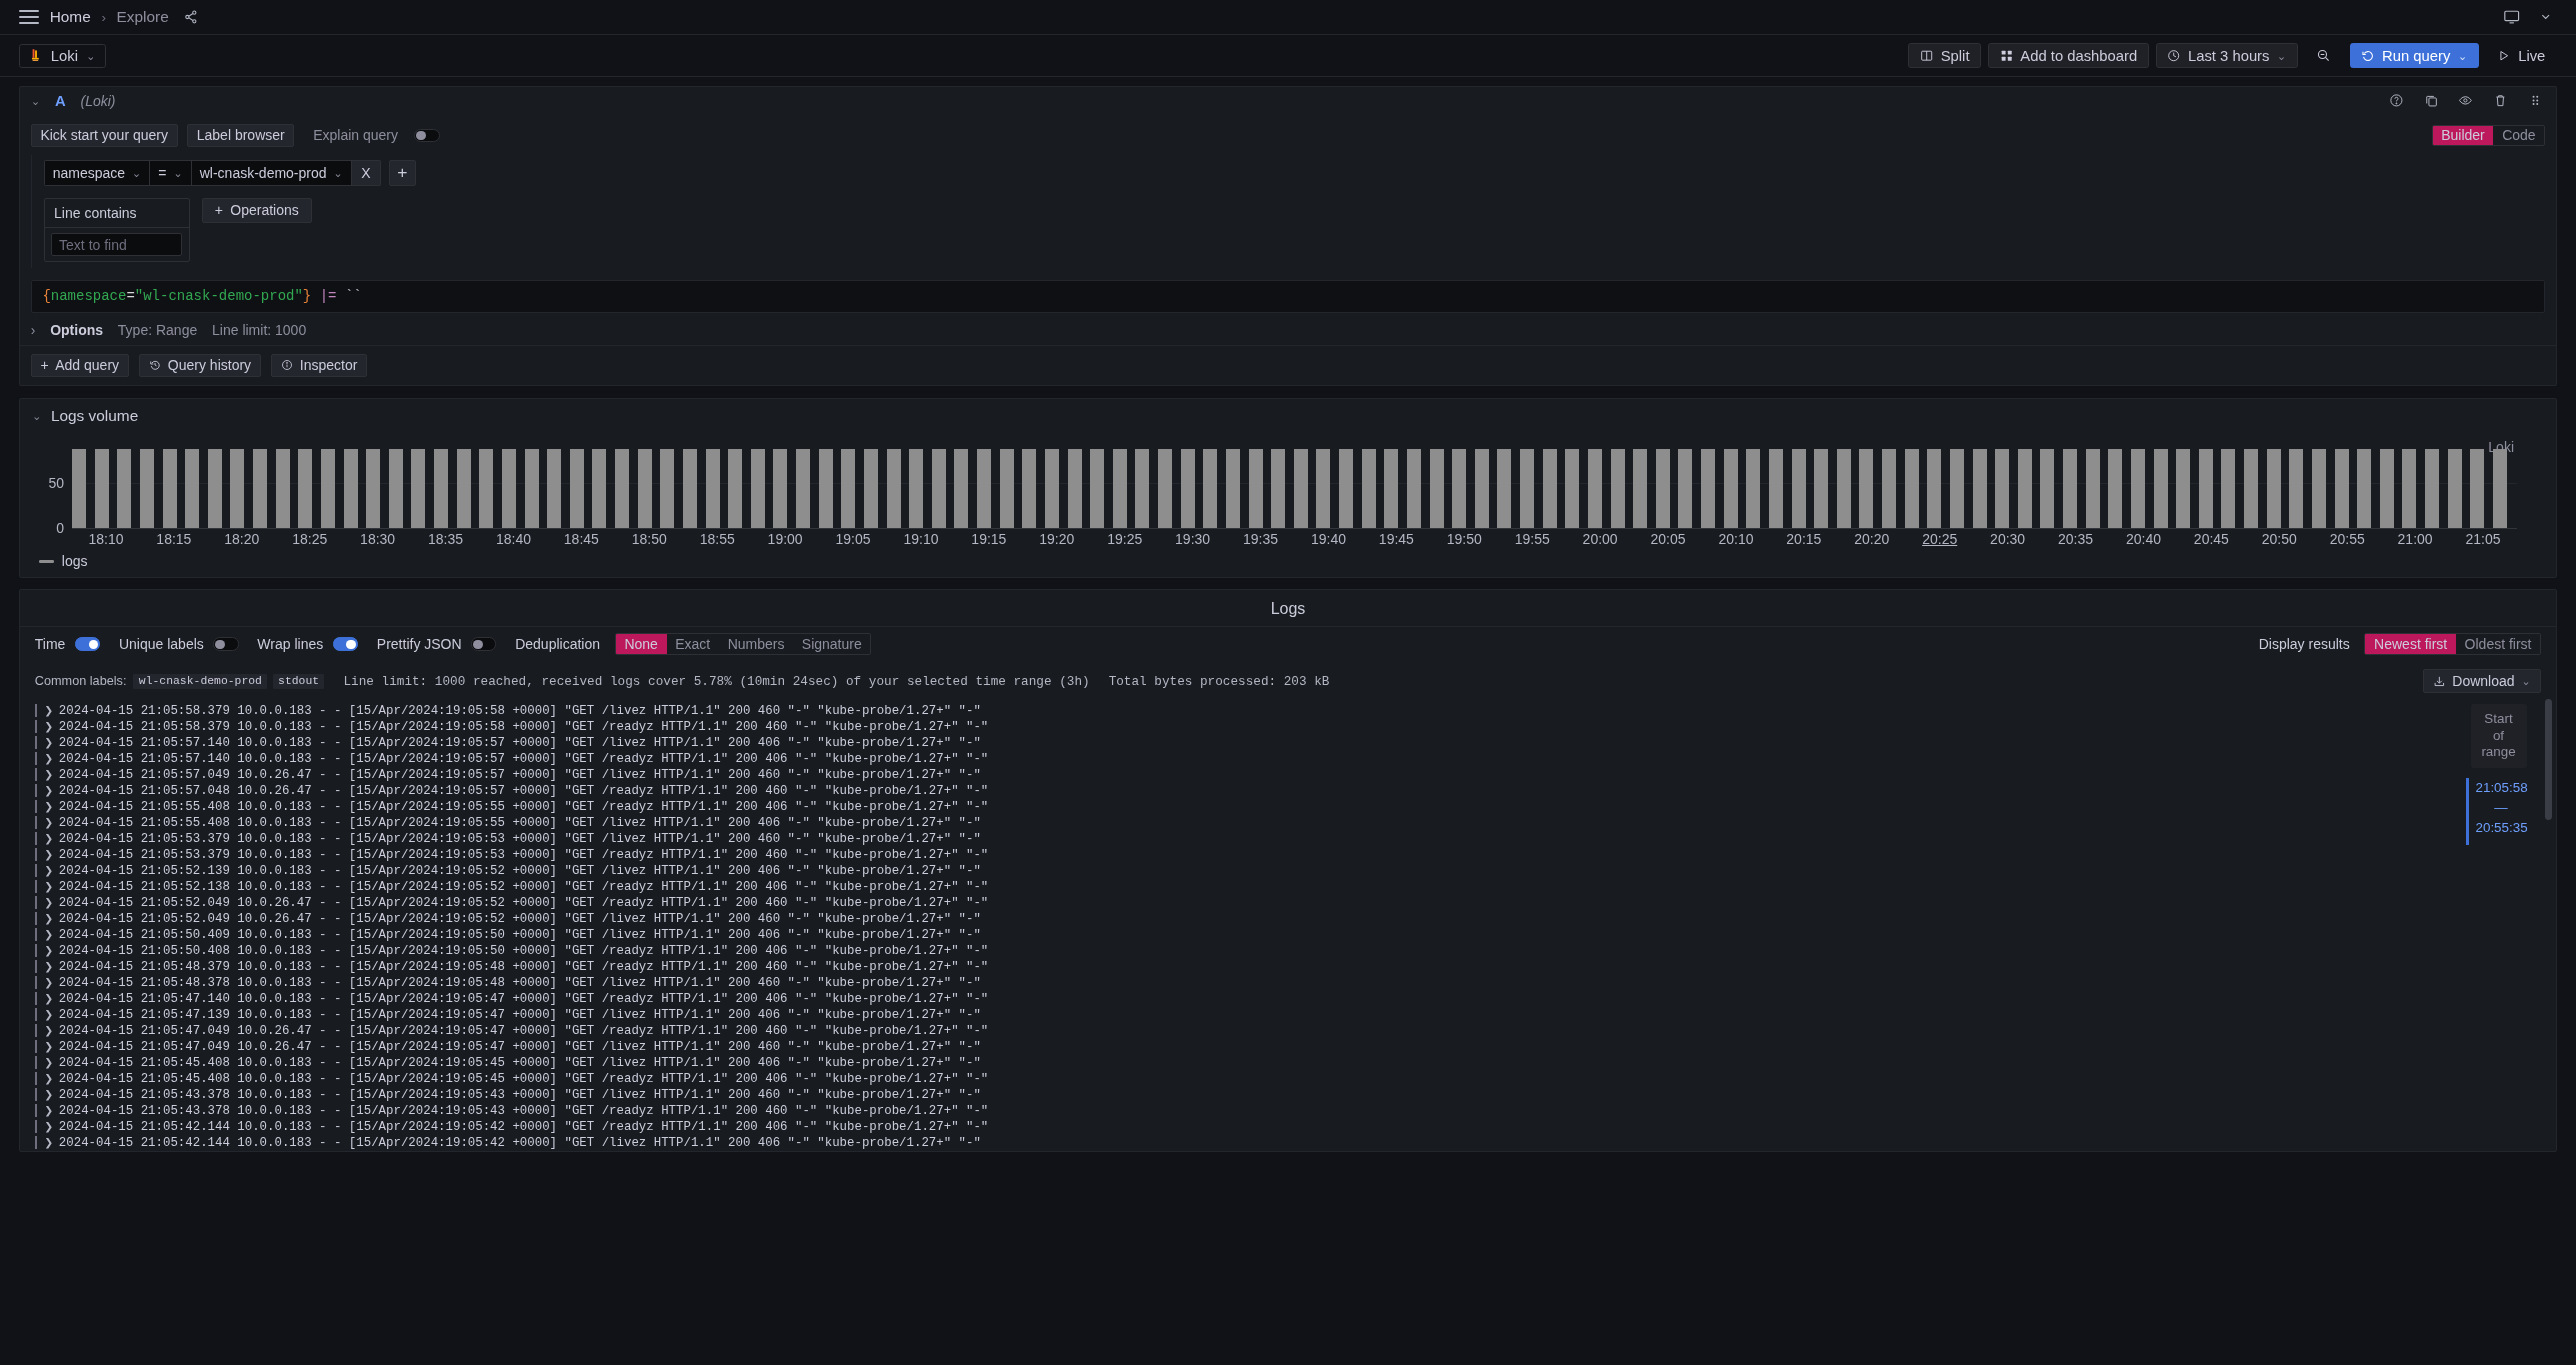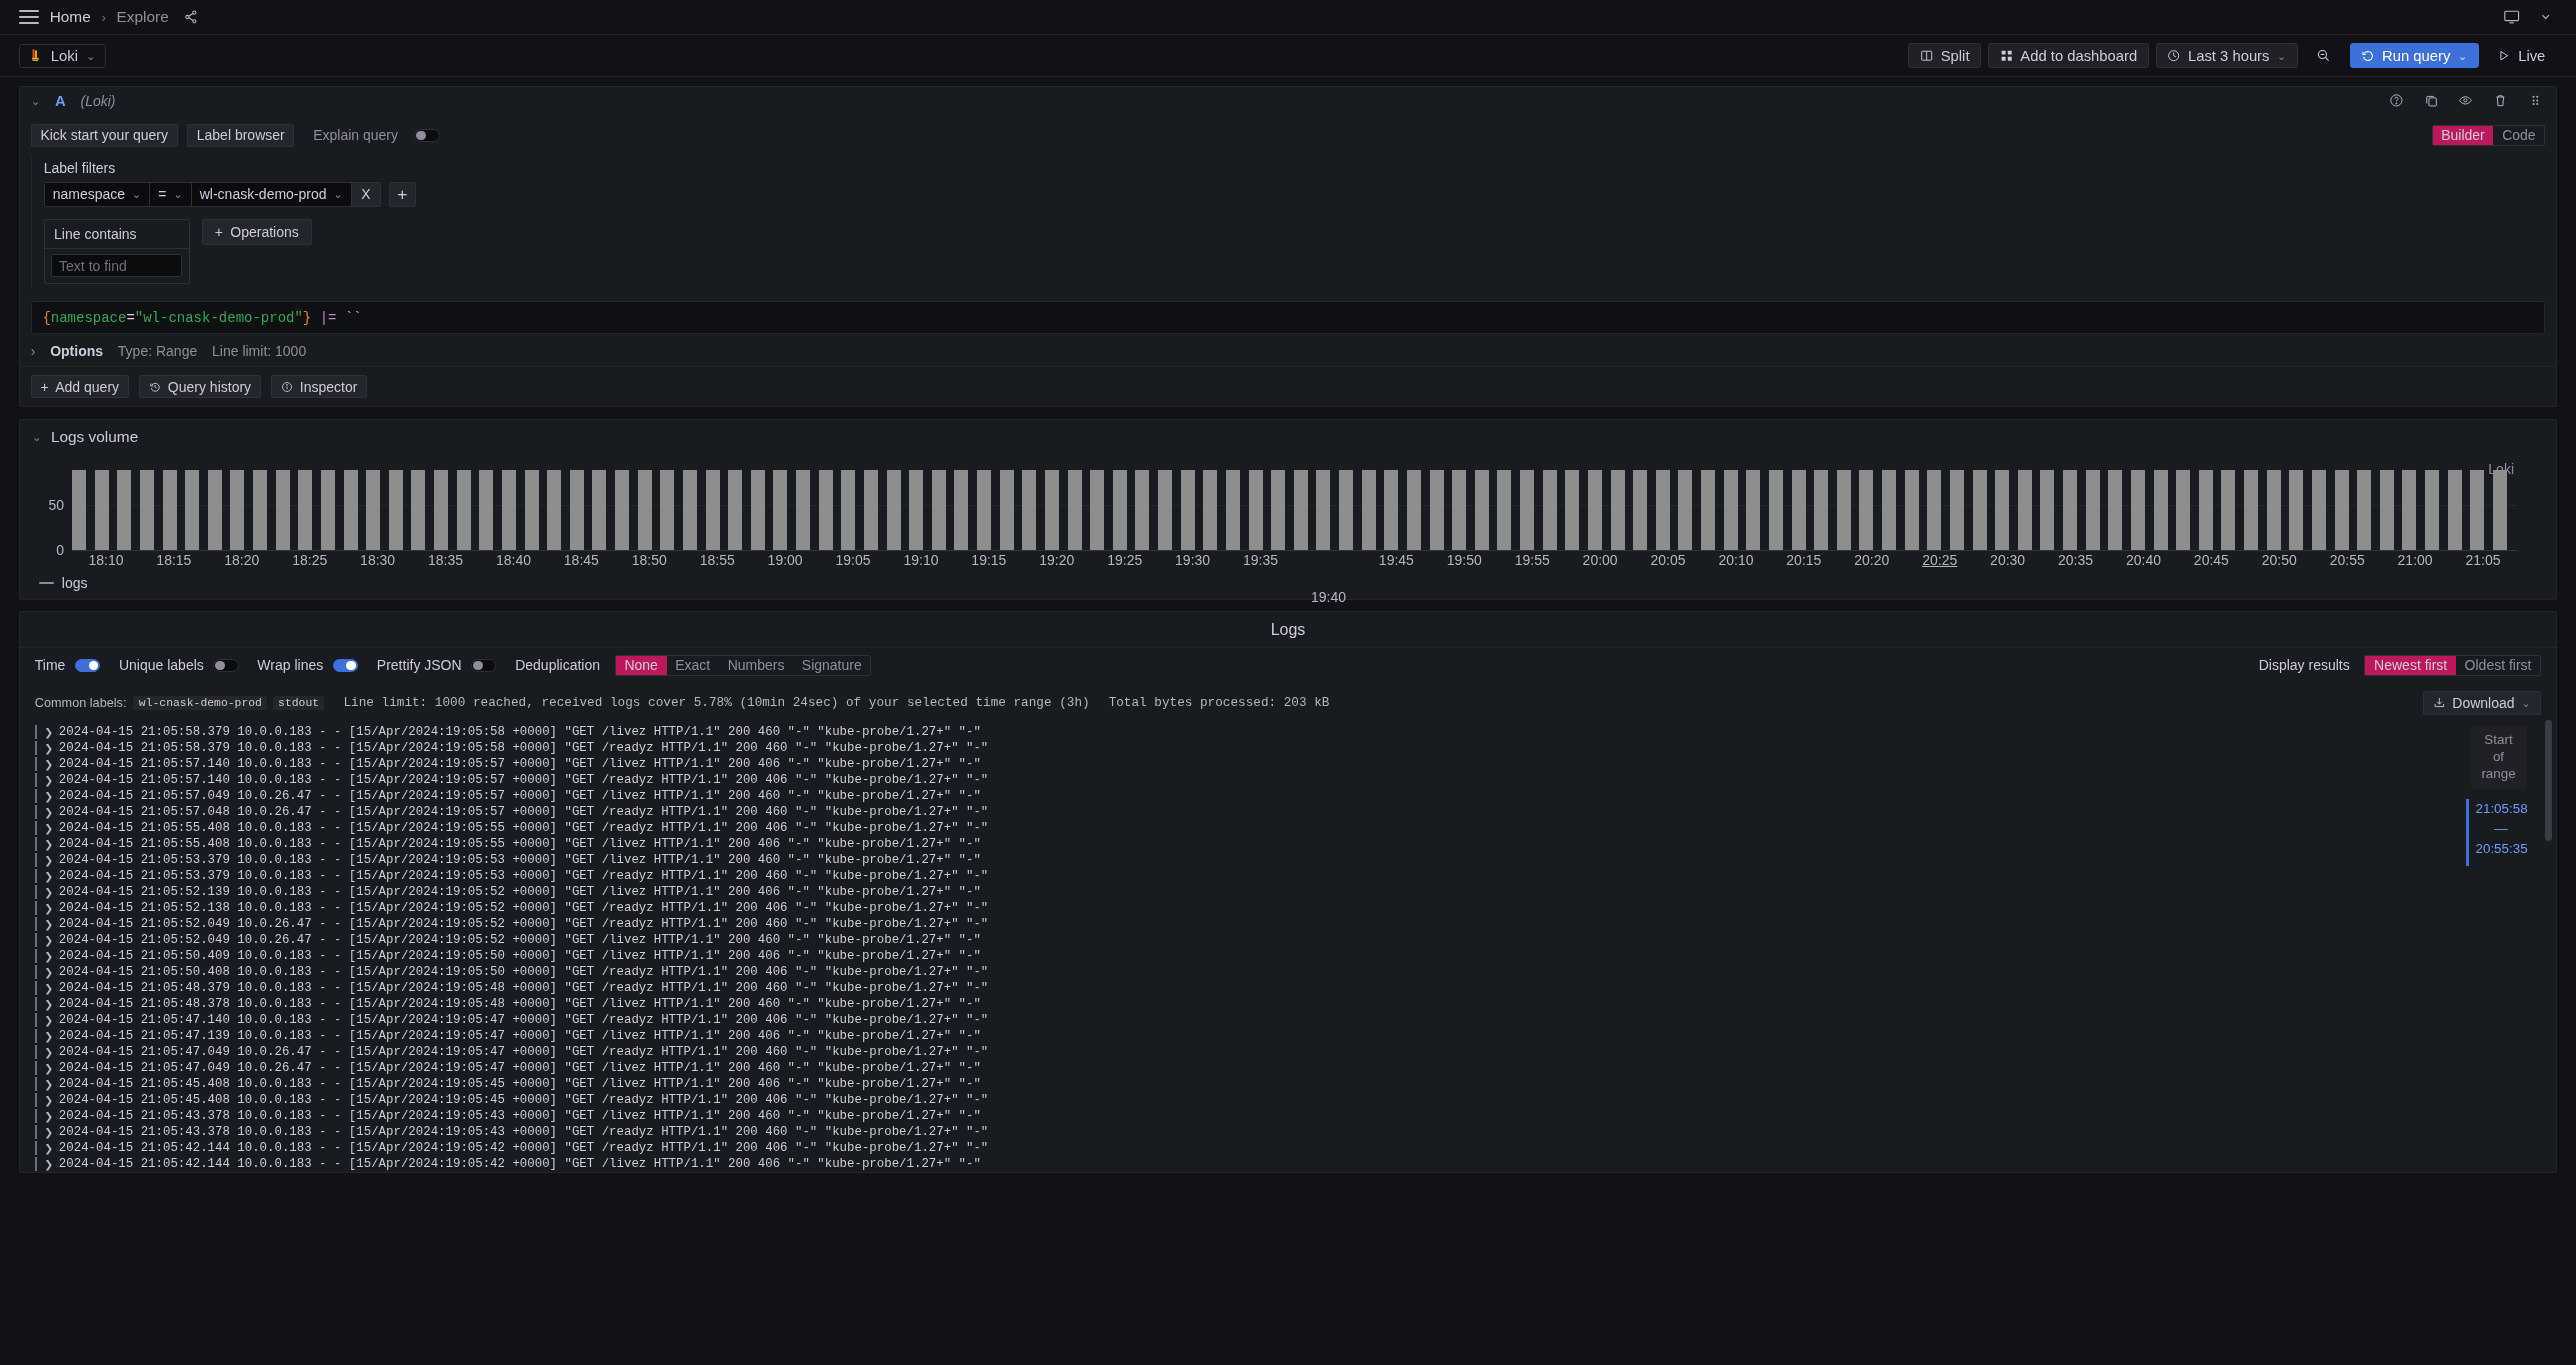--- a/index.html
+++ b/index.html
@@ -371,21 +371,20 @@
           <i></i>
         </span>
       <div class="spacer"></div>
       <div class="seg">
         <div class="active">Builder</div>
         <div>Code</div>
       </div>
     </div>
 
     <div class="builder-panel">
-      <div class="flabel">Label filters</div>
       <div class="filter-row">
         <div class="fgroup">
           <div class="fseg">
             <span>namespace</span>
             <span class="chev">⌄</span>
           </div>
           <div class="fseg">
             <span>=</span>
             <span class="chev">⌄</span>
           </div>
@@ -582,21 +581,21 @@
         <span class="xtick" style="left: 23.6111%;">18:50</span>
         <span class="xtick" style="left: 26.3889%;">18:55</span>
         <span class="xtick" style="left: 29.1667%;">19:00</span>
         <span class="xtick" style="left: 31.9444%;">19:05</span>
         <span class="xtick" style="left: 34.7222%;">19:10</span>
         <span class="xtick" style="left: 37.5%;">19:15</span>
         <span class="xtick" style="left: 40.2778%;">19:20</span>
         <span class="xtick" style="left: 43.0556%;">19:25</span>
         <span class="xtick" style="left: 45.8333%;">19:30</span>
         <span class="xtick" style="left: 48.6111%;">19:35</span>
-        <span class="xtick" style="left: 51.3889%; margin-top: 37px;">19:40</span>
+        <span class="xtick" style="left: 51.3889%;">19:40</span>
         <span class="xtick" style="left: 54.1667%;">19:45</span>
         <span class="xtick" style="left: 56.9444%; text-align: center;">19:50</span>
         <span class="xtick" style="left: 59.7222%;">19:55</span>
         <span class="xtick" style="left: 62.5%;">20:00</span>
         <span class="xtick" style="left: 65.2778%;">20:05</span>
         <span class="xtick" style="left: 68.0556%;">20:10</span>
         <span class="xtick" style="left: 70.8333%;">20:15</span>
         <span class="xtick" style="left: 73.6111%;">20:20</span>
         <span class="xtick" style="left: 76.3889%; text-decoration: underline;">20:25</span>
         <span class="xtick" style="left: 79.1667%;">20:30</span>

